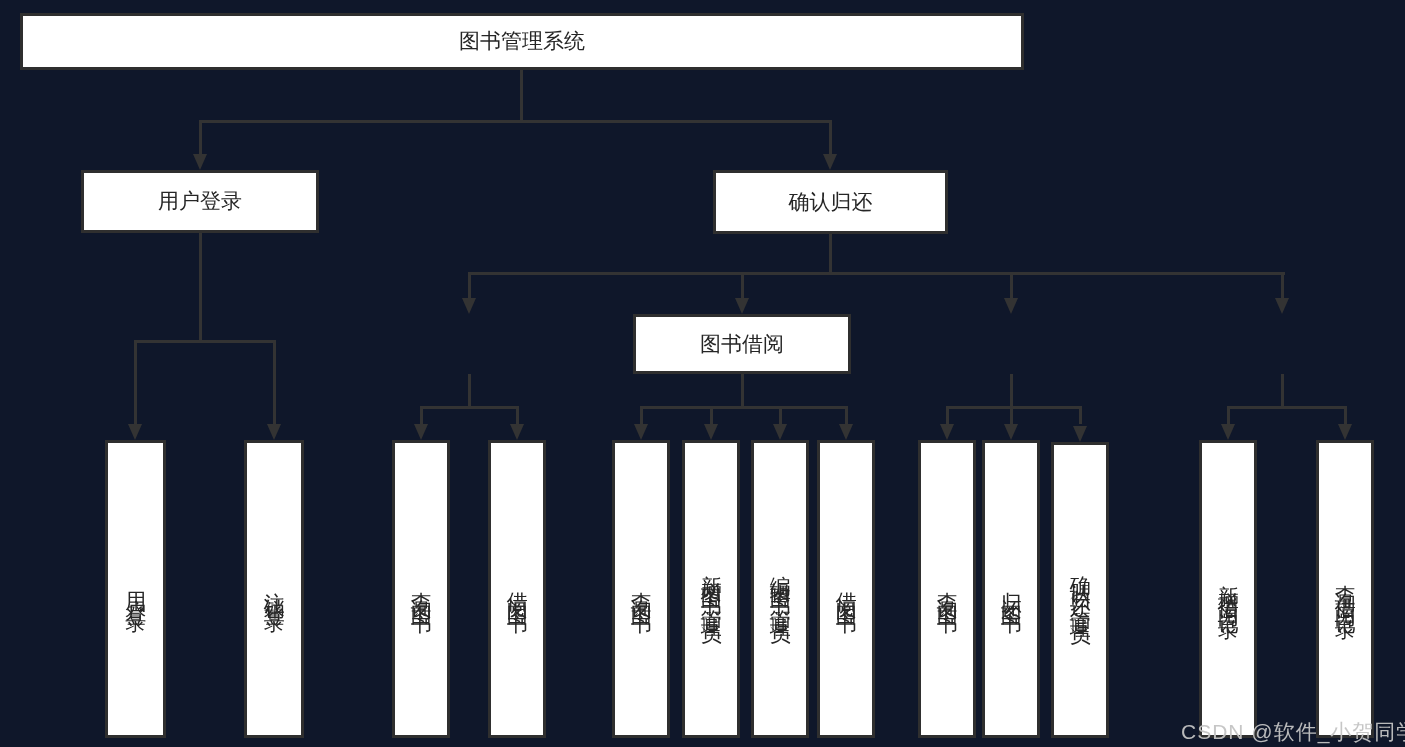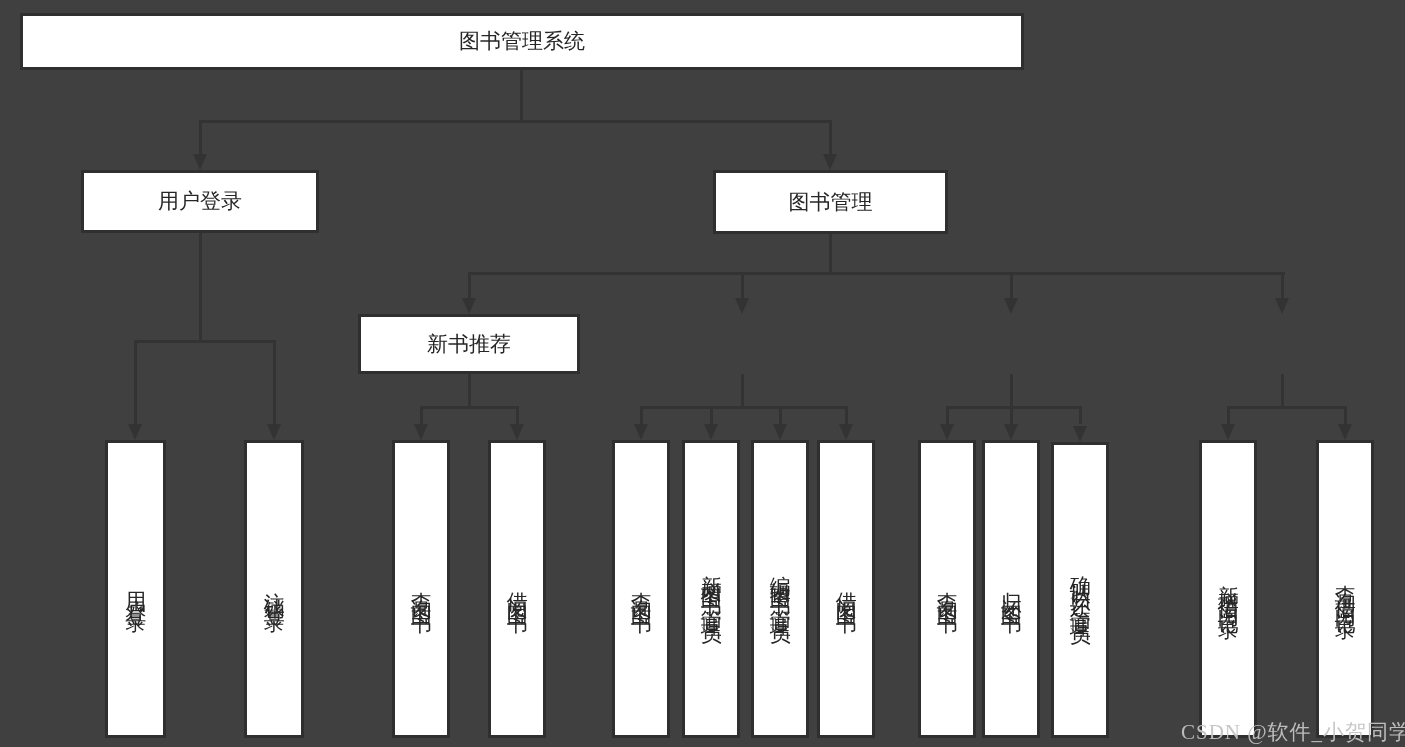--- a/index.html
+++ b/index.html
@@ -1,18 +1,18 @@
 <!DOCTYPE html>
 <html><head>
 <meta charset="utf-8">
 <style>
   html,body{margin:0;padding:0;background:#ffffff;}
   #canvas{
-    position:relative;width:1405px;height:747px;background:#404040;overflow:hidden;
-    font-family:Liberation Serif, serif;color:#1f1f1f;
+    position:relative;width:1405px;height:747px;background:#0f172a;overflow:hidden;
+    font-family:Liberation Sans, sans-serif;color:#1f1f1f;
   }
   .box{
     position:absolute;background:#ffffff;border:3px solid #2f2f2f;box-sizing:border-box;
     display:flex;align-items:center;justify-content:center;
     font-size:21px;line-height:1.25;color:#262626;white-space:nowrap;
   }
   .vbox{
     writing-mode:vertical-rl;text-orientation:mixed;letter-spacing:7px;
     white-space:normal;font-size:21px;
   }
@@ -30,24 +30,24 @@
 </style>
 </head>
 <body>
 
 <div id="canvas">
 
   <div class="box" style="left:20px;top:13px;width:1004px;height:57px;">图书管理系统</div>
 
   <div class="box" style="left:81px;top:170px;width:238px;height:63px;">用户登录</div>
 
-  <div class="box" style="left:713px;top:170px;width:235px;height:64px;">图书管理</div>
+  <div class="box" style="left:713px;top:170px;width:235px;height:64px;">确认归还</div>
 
-  <div class="box" style="left:358px;top:314px;width:222px;height:60px;">新书推荐</div>
 
+  <div class="box" style="left:633px;top:314px;width:218px;height:60px;">图书借阅</div>
 
 
 
   <div class="box vbox" style="left:105px;top:440px;width:61px;height:298px;">用户登录</div>
 
   <div class="box vbox" style="left:244px;top:440px;width:60px;height:298px;">注销登录</div>
 
   <div class="box vbox" style="left:392px;top:440px;width:58px;height:298px;">查询图书</div>
 
   <div class="box vbox" style="left:488px;top:440px;width:58px;height:298px;">借阅图书</div>

